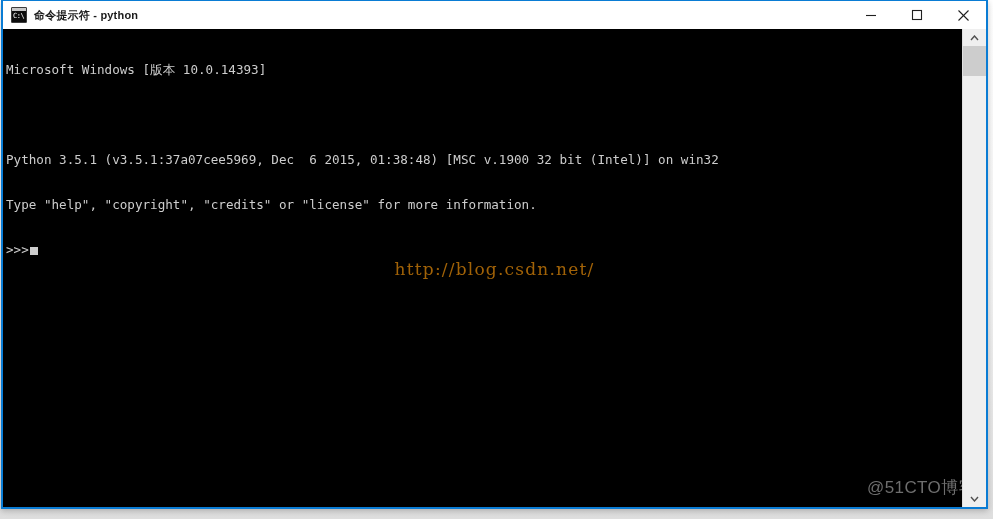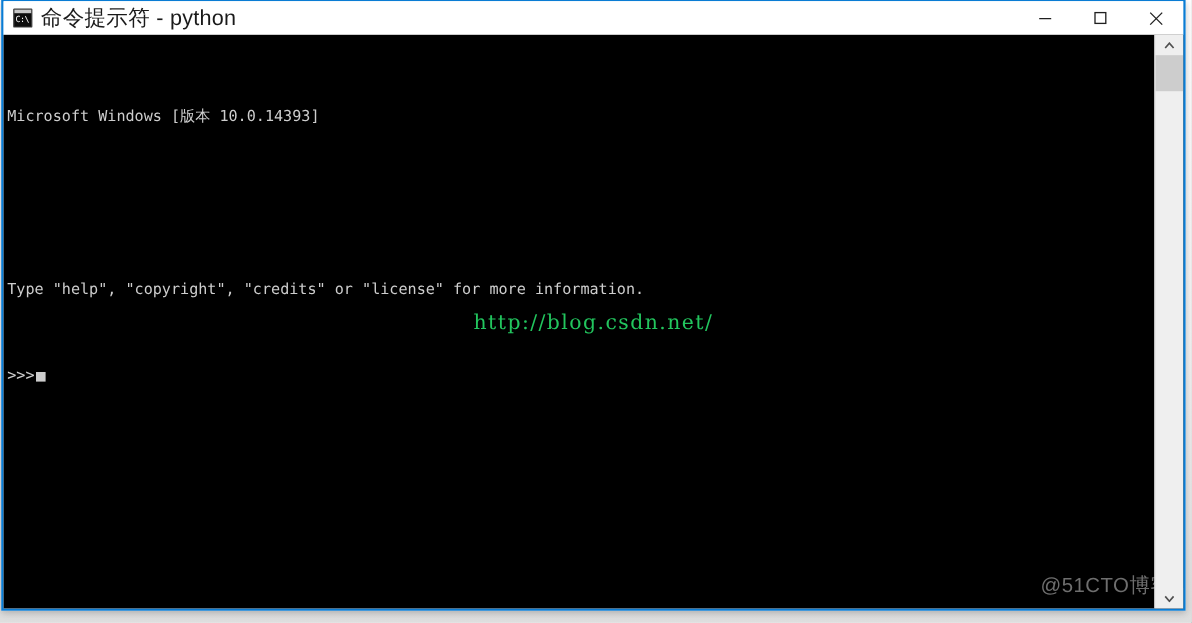--- a/index.html
+++ b/index.html
@@ -68,24 +68,25 @@
     position: absolute;
     left: 1px;
     top: 4px;
     font-family: "DejaVu Sans Mono", monospace;
     font-size: 7px;
     line-height: 8px;
     color: #ffffff;
     letter-spacing: -0.5px;
   }
   #title-text {
-    font-size: 18px;
+    font-size: 11px;
     color: #1a1a1a;
     letter-spacing: 0.2px;
     white-space: nowrap;
+    font-weight: bold;
   }
 
   
   #window-controls {
     position: absolute;
     right: 0;
     top: 0;
     height: 28px;
     display: flex;
   }
@@ -121,21 +122,20 @@
     font-family: "DejaVu Sans Mono", "Liberation Mono", monospace;
     font-size: 12.6px;
     line-height: 15px;
     color: #cdcdcd;
     white-space: pre;
     letter-spacing: 0px;
   }
   #console-text .line {
     height: 15px;
     white-space: pre;
-    margin-top: 27px;
   }
   #console-text .line.blank { color: transparent; }
 
   .cursor-block {
     display: inline-block;
     width: 8px;
     height: 8px;
     background: #cdcdcd;
     vertical-align: -1px;
     margin-left: 1px;
@@ -144,21 +144,21 @@
   
   #url-watermark {
     position: absolute;
     left: 0;
     right: 0;
     top: 230px;
     text-align: center;
     font-family: "DejaVu Serif", "Liberation Serif", serif;
     font-size: 17px;
     letter-spacing: 1.2px;
-    color: #22c55e;
+    color: #a16207;
     pointer-events: none;
     user-select: none;
   }
   #site-watermark {
     position: absolute;
     right: 10px;
     bottom: 8px;
     font-family: "Liberation Sans", sans-serif;
     font-size: 17px;
     color: #6e6e6e;
@@ -245,20 +245,21 @@
         </button>
 
       </div>
     </div>
 
     <div id="console-body">
 
       <div id="console-text">
         <div class="line">Microsoft Windows [版本 10.0.14393]</div>
         <div class="line blank"></div>
+        <div class="line">Python 3.5.1 (v3.5.1:37a07cee5969, Dec  6 2015, 01:38:48) [MSC v.1900 32 bit (Intel)] on win32</div>
         <div class="line">Type "help", "copyright", "credits" or "license" for more information.</div>
         <div class="line"><span>&gt;&gt;&gt;</span><span class="cursor-block"></span></div>
       </div>
 
       <div id="url-watermark">http://blog.csdn.net/</div>
 
       <div id="site-watermark">@51CTO博客</div>
 
       <div id="scrollbar">
 

